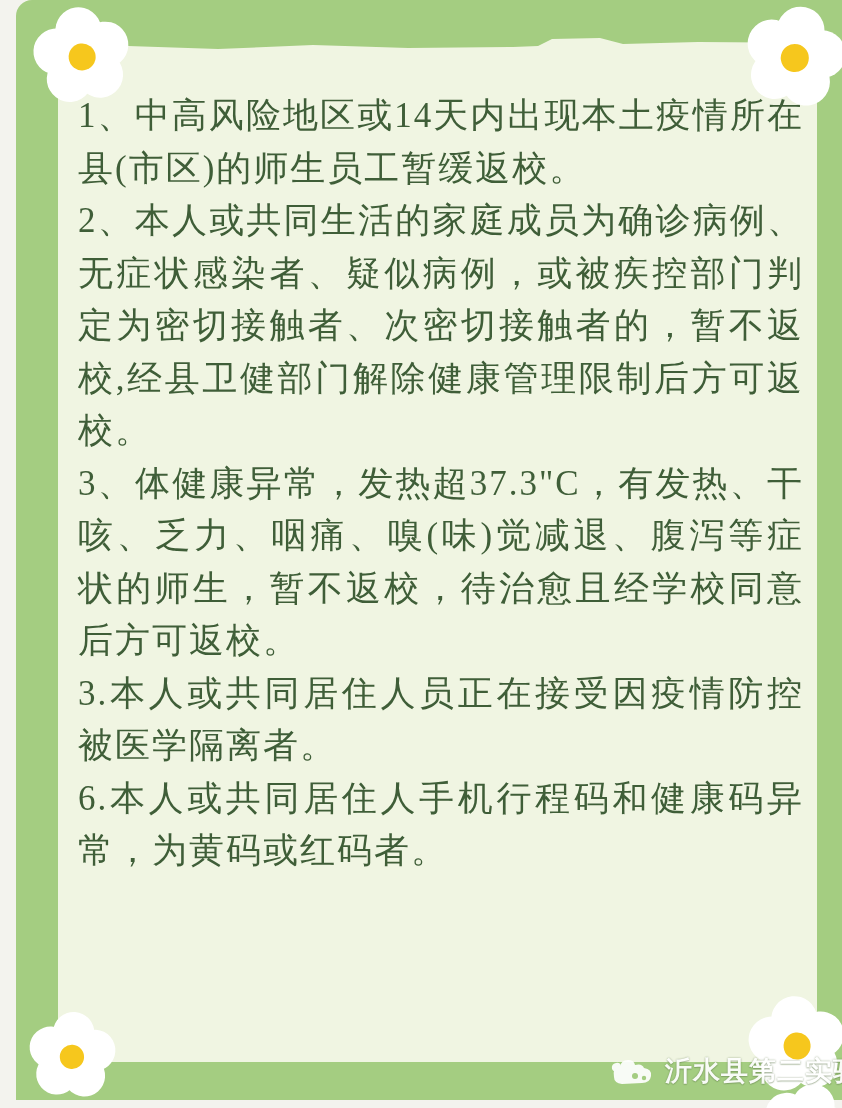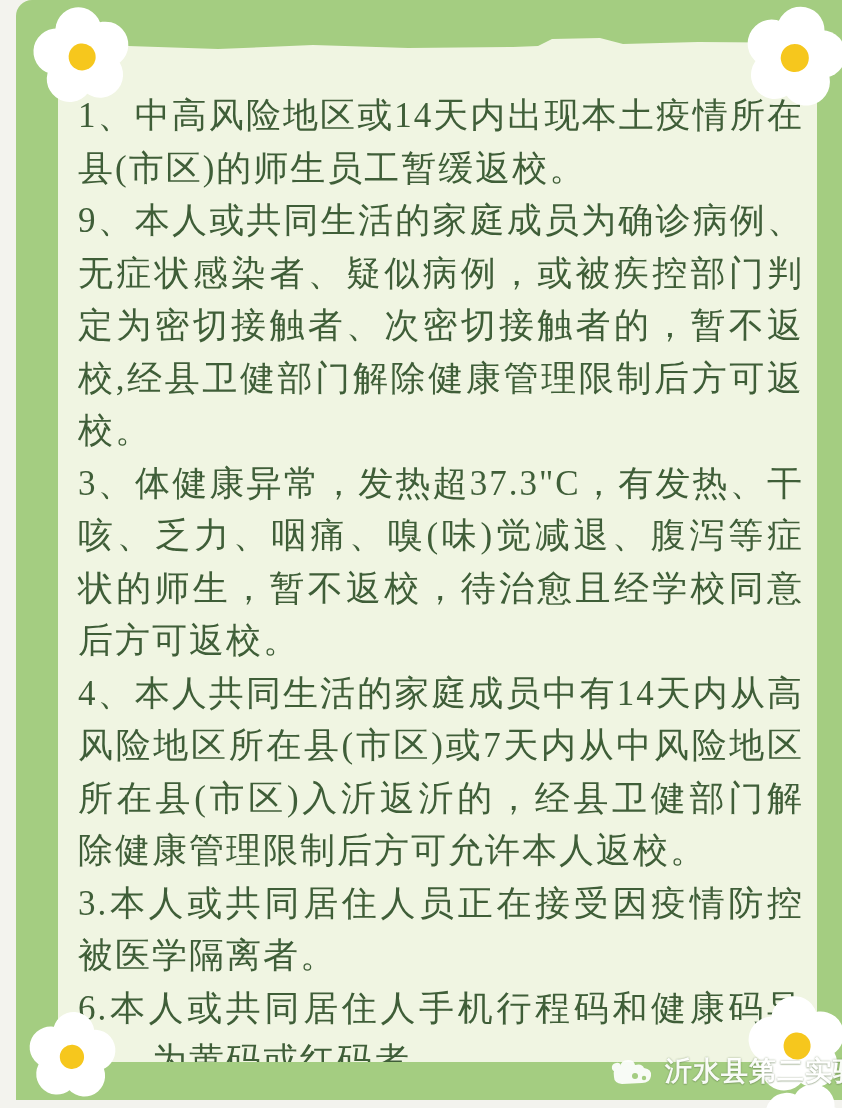--- a/index.html
+++ b/index.html
@@ -58,23 +58,22 @@
 </style>
 </head>
 <body>
 
 <div class="page" style="--green: #a4cd81; --card: #f0f5e2; --text: #3f5e38; --petal: #ffffff; --fcenter: #f6c71d; --page-edge: #f3f3ee; --wm: #ffffff;">
   <div class="canvas">
 
     <div class="card">
       <div class="rules">
           <p>1、中高风险地区或14天内出现本土疫情所在县(市区)的师生员工暂缓返校。</p>
-          <p>9、本人或共同生活的家庭成员为确诊病例、无症状感染者、疑似病例，或被疾控部门判定为密切接触者、次密切接触者的，暂不返校,经县卫健部门解除健康管理限制后方可返校。</p>
+          <p>2、本人或共同生活的家庭成员为确诊病例、无症状感染者、疑似病例，或被疾控部门判定为密切接触者、次密切接触者的，暂不返校,经县卫健部门解除健康管理限制后方可返校。</p>
           <p>3、体健康异常，发热超37.3"C，有发热、干咳、乏力、咽痛、嗅(味)觉减退、腹泻等症状的师生，暂不返校，待治愈且经学校同意后方可返校。</p>
-          <p>4、本人共同生活的家庭成员中有14天内从高风险地区所在县(市区)或7天内从中风险地区所在县(市区)入沂返沂的，经县卫健部门解除健康管理限制后方可允许本人返校。</p>
           <p>3.本人或共同居住人员正在接受因疫情防控被医学隔离者。</p>
           <p>6.本人或共同居住人手机行程码和健康码异常，为黄码或红码者。</p>
         </div>
     </div>
 
     <div class="flower f-tl">
       <svg viewBox="0 0 100 100">
         <circle class="petal" cx="50" cy="24" r="23"></circle>
         <circle class="petal" cx="74.7" cy="42" r="23"></circle>
         <circle class="petal" cx="65.3" cy="71" r="23"></circle>

